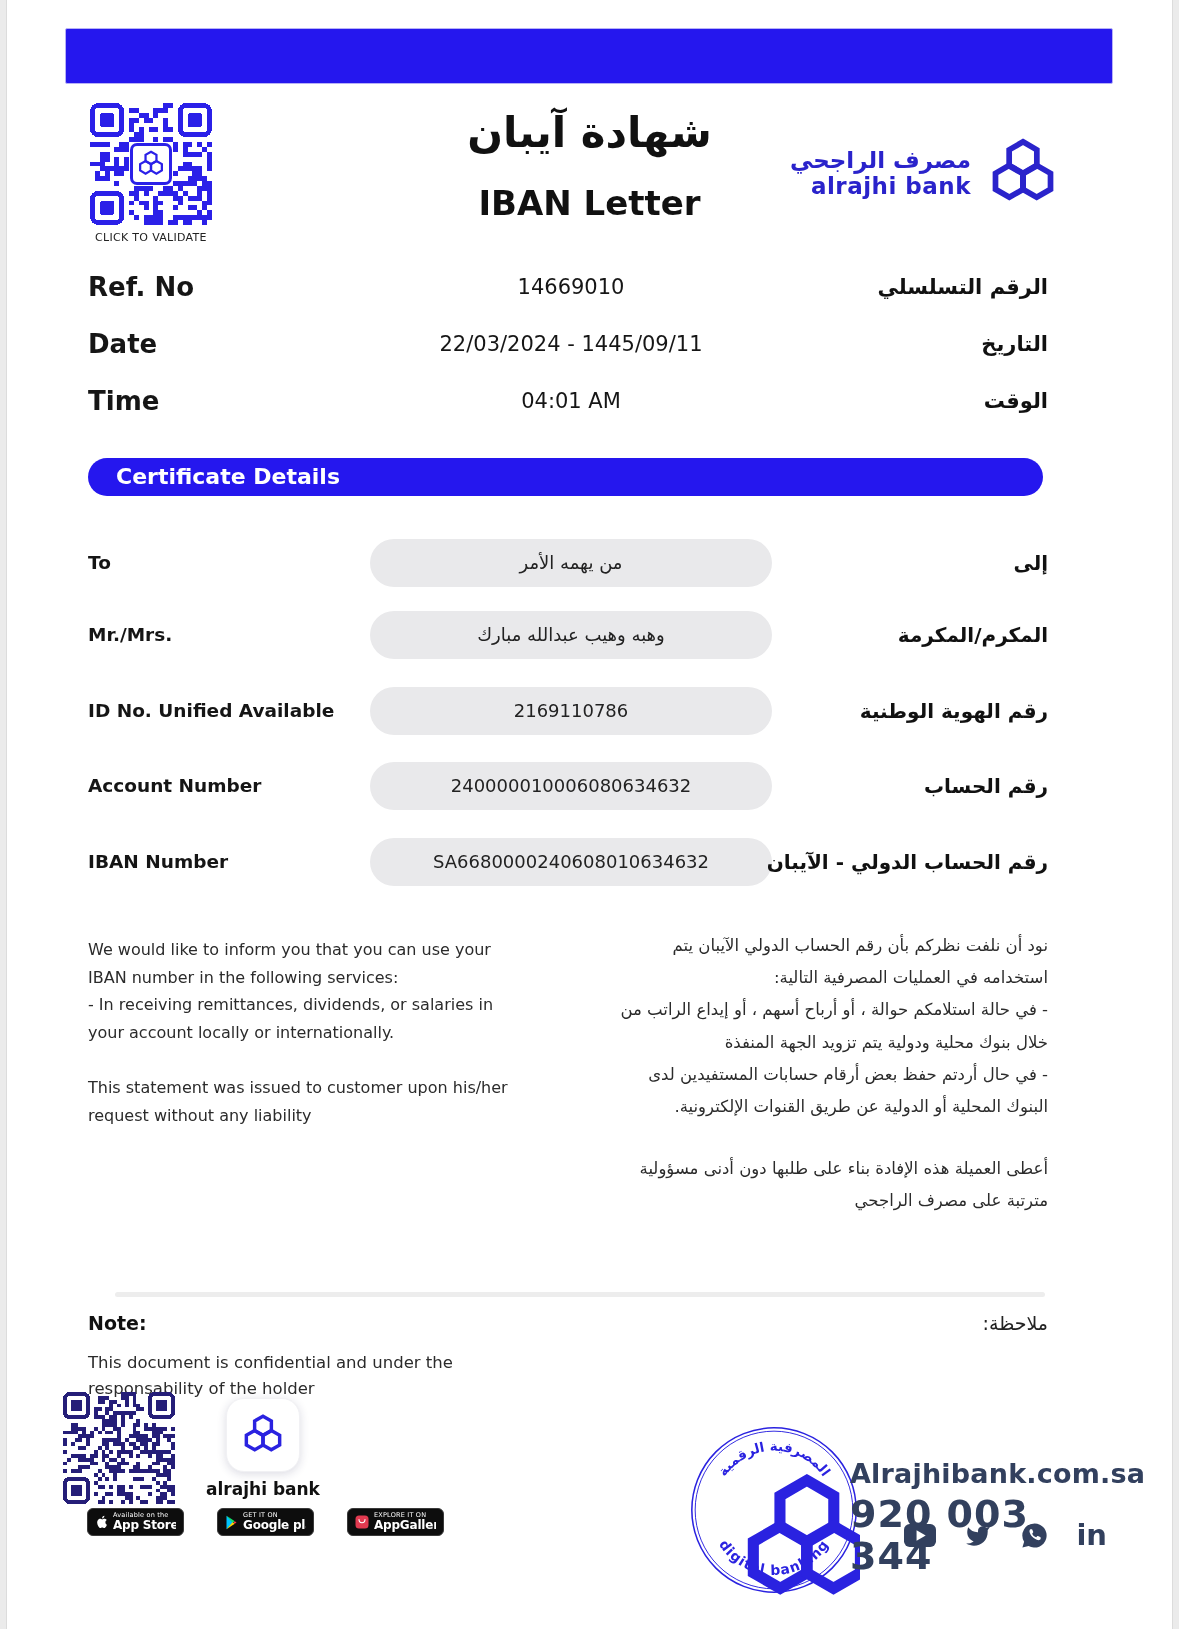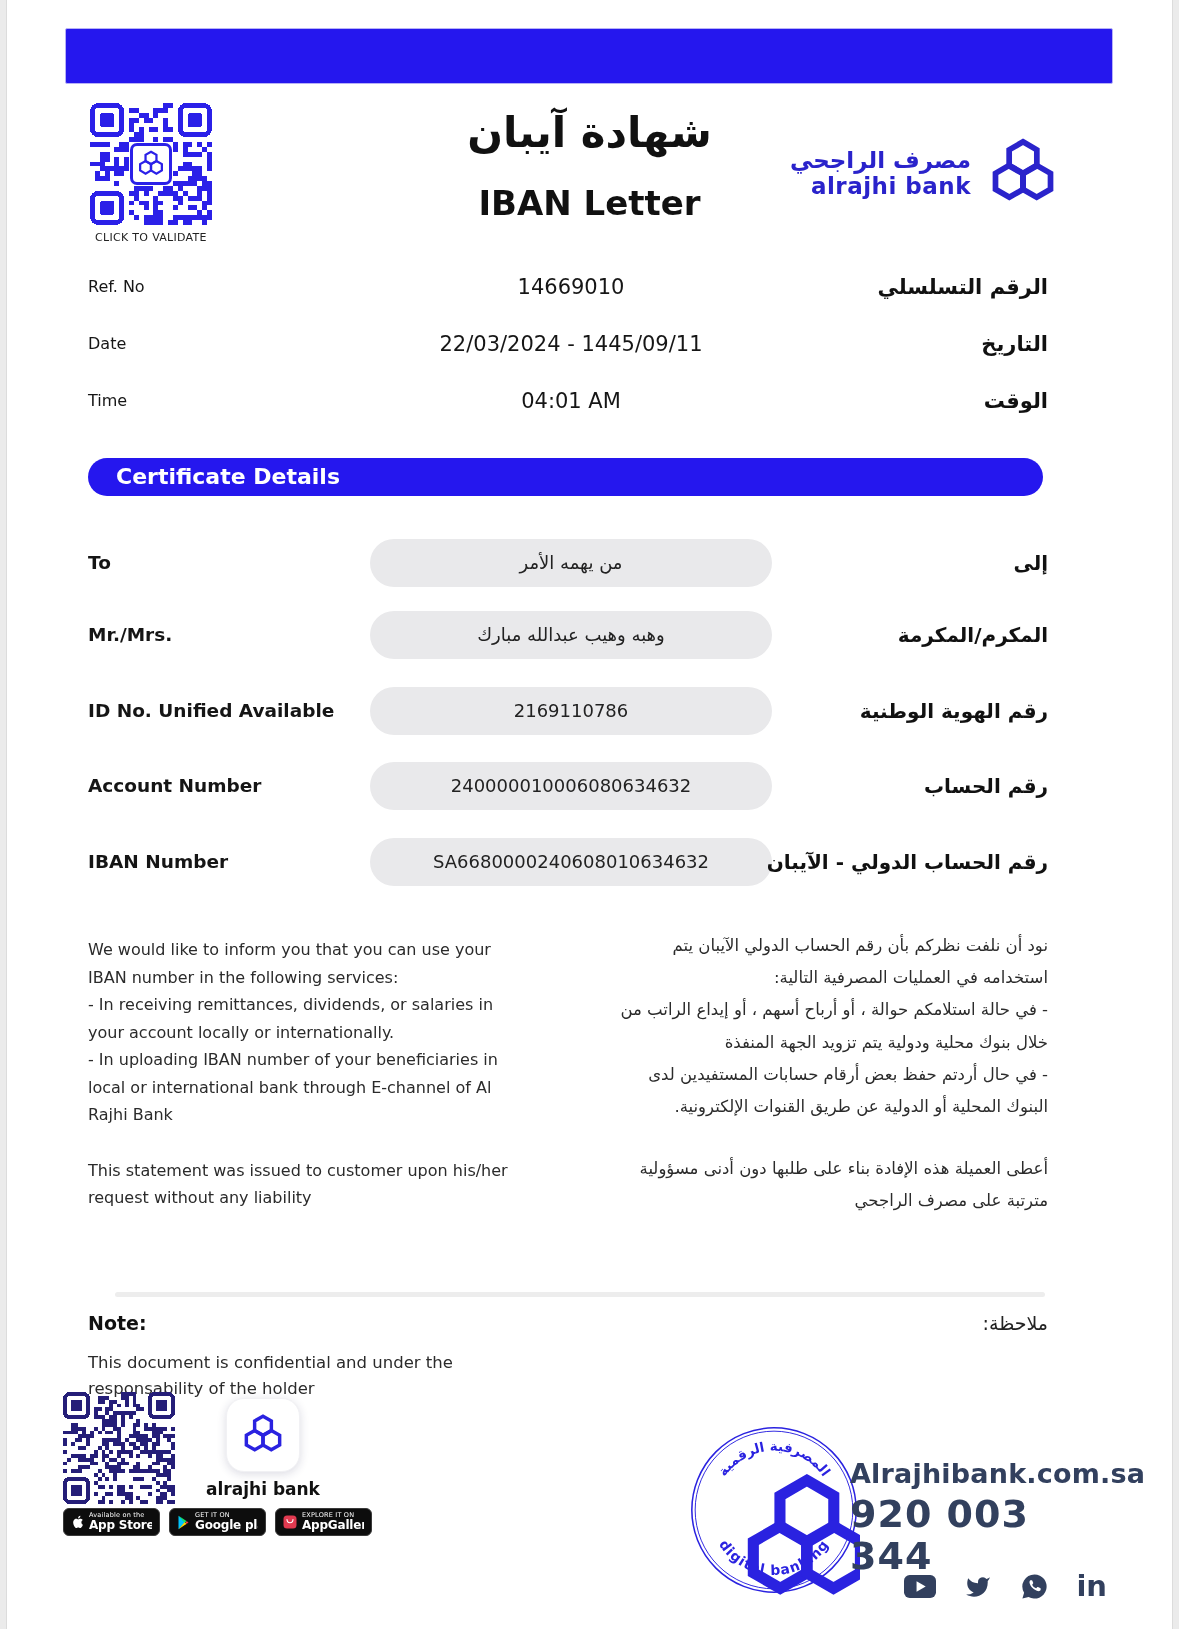--- a/index.html
+++ b/index.html
@@ -33,21 +33,21 @@
   .title-en{position:absolute;left:0;right:0;top:183px;text-align:center;font-size:34px;font-weight:600;color:#111;}
 
   .brand{position:absolute;right:118px;top:128px;display:flex;align-items:center;gap:14px;}
   .brand-text{text-align:right;color:var(--brand);}
   .brand-ar{font-size:23px;font-weight:700;direction:rtl;line-height:1.15;}
   .brand-en{font-size:23px;font-weight:700;letter-spacing:.5px;line-height:1.15;}
   .brand-mark{width:76px;height:90px;color:var(--brand);}
 
   
   .meta-row{position:absolute;left:0;width:100%;height:32px;}
-  .m-label{position:absolute;left:88px;top:0;line-height:32px;font-size:16px;font-weight:400;color:#161616;}
+  .m-label{position:absolute;left:88px;top:0;line-height:32px;font-size:26px;font-weight:700;color:#161616;}
   .m-value{position:absolute;left:370px;top:0;width:402px;line-height:32px;text-align:center;font-size:21px;color:#161616;}
   .m-ar{position:absolute;right:131px;top:0;line-height:32px;font-size:21px;font-weight:700;direction:rtl;color:#111;}
 
   .section-pill{position:absolute;left:88px;top:458px;width:955px;height:38px;background:var(--accent);
                 border-radius:19px;color:#fff;font-size:22px;font-weight:700;line-height:38px;padding-left:28px;}
 
   
   .cert-row{position:absolute;left:0;width:100%;height:48px;}
   .c-label{position:absolute;left:88px;top:0;line-height:48px;font-size:18.5px;font-weight:600;color:#151515;}
   .c-pill{position:absolute;left:370px;top:0;width:402px;height:48px;background:var(--pill-bg);border-radius:24px;
@@ -77,31 +77,31 @@
   .qr2{position:absolute;left:63px;top:1392px;width:112px;height:112px;}
   .qr2 svg{display:block;width:112px;height:112px;}
 
   .app-icon{position:absolute;left:226px;top:1398px;width:74px;height:74px;background:#fff;border-radius:18px;
             box-shadow:0 2px 10px rgba(30,30,80,.16);border:1px solid #f1f1f4;display:flex;align-items:center;justify-content:center;}
   .app-icon svg{width:46px;height:46px;color:#2a22e0;}
   .app-name{position:absolute;left:196px;top:1479px;width:134px;text-align:center;font-size:17px;font-weight:700;color:#111;}
 
   .badges{position:absolute;left:63px;top:1508px;display:flex;gap:9px;}
   .badge{width:97px;height:28px;background:#0d0d0d;border:1px solid #3a3a3a;border-radius:6px;color:#fff;
-         display:flex;align-items:center;gap:5px;padding:0 7px;cursor:pointer;}
+         display:flex;align-items:center;gap:5px;padding:0 7px;cursor:pointer;margin-left:24px;}
   .badge .b-ico{flex:0 0 auto;display:flex;}
   .badge .b-txt{display:flex;flex-direction:column;line-height:1.05;overflow:hidden;white-space:nowrap;}
   .badge .b-top{font-size:6.5px;letter-spacing:.2px;}
   .badge .b-name{font-size:12px;font-weight:700;letter-spacing:-.2px;}
 
   .stamp{position:absolute;left:688px;top:1424px;width:172px;height:172px;color:#2a22e0;}
 
   .site{position:absolute;right:69px;top:1458px;width:260px;text-align:left;font-size:27px;font-weight:700;color:var(--navy);letter-spacing:.2px;}
   .phone{position:absolute;right:69px;top:1494px;width:260px;text-align:left;font-size:38px;font-weight:700;color:var(--navy);letter-spacing:1px;line-height:1.1;}
-  .social{position:absolute;right:72px;top:1572px;display:flex;align-items:center;gap:27px;}
+  .social{position:absolute;right:72px;top:1521px;display:flex;align-items:center;gap:27px;}
   .social .s-ico{display:flex;align-items:center;justify-content:center;cursor:pointer;color:var(--navy);}
   .s-linkedin{font-size:29px;font-weight:800;color:var(--navy);line-height:1;}
 </style>
 </head>
 <body>
 
 <svg width="0" height="0" style="position:absolute">
   <symbol id="trefoil" viewBox="0 0 100 100">
     <g fill="none" stroke="currentColor" stroke-width="7.5" stroke-linejoin="miter">
       <polygon points="50,9 68.2,19.5 68.2,40.5 50,51 31.8,40.5 31.8,19.5"></polygon>
@@ -360,21 +360,20 @@
   </div>
   <div class="cert-row" style="top:838px">
     <span class="c-label">IBAN Number</span>
     <span class="c-pill">SA6680000240608010634632</span>
     <span class="c-ar">رقم الحساب الدولي - الآيبان</span>
   </div>
 
   <div class="body-en">
     <p>We would like to inform you that you can use your IBAN number in the following services:</p>
     <p>- In receiving remittances, dividends, or salaries in your account locally or internationally.</p>
-    <p>- In uploading IBAN number of your beneficiaries in local or international bank through E-channel of Al Rajhi Bank</p>
     <p class="gap">This statement was issued to customer upon his/her request without any liability</p>
   </div>
   <div class="body-ar">
     <p>نود أن نلفت نظركم بأن رقم الحساب الدولي الآيبان يتم استخدامه في العمليات المصرفية التالية:</p>
     <p>- في حالة استلامكم حوالة ، أو أرباح أسهم ، أو إيداع الراتب من خلال بنوك محلية ودولية يتم تزويد الجهة المنفذة</p>
     <p>- في حال أردتم حفظ بعض أرقام حسابات المستفيدين لدى البنوك المحلية أو الدولية عن طريق القنوات الإلكترونية.</p>
     <p class="gap">أعطى العميلة هذه الإفادة بناء على طلبها دون أدنى مسؤولية مترتبة على مصرف الراجحي</p>
   </div>
 
   <div class="divider"></div>

